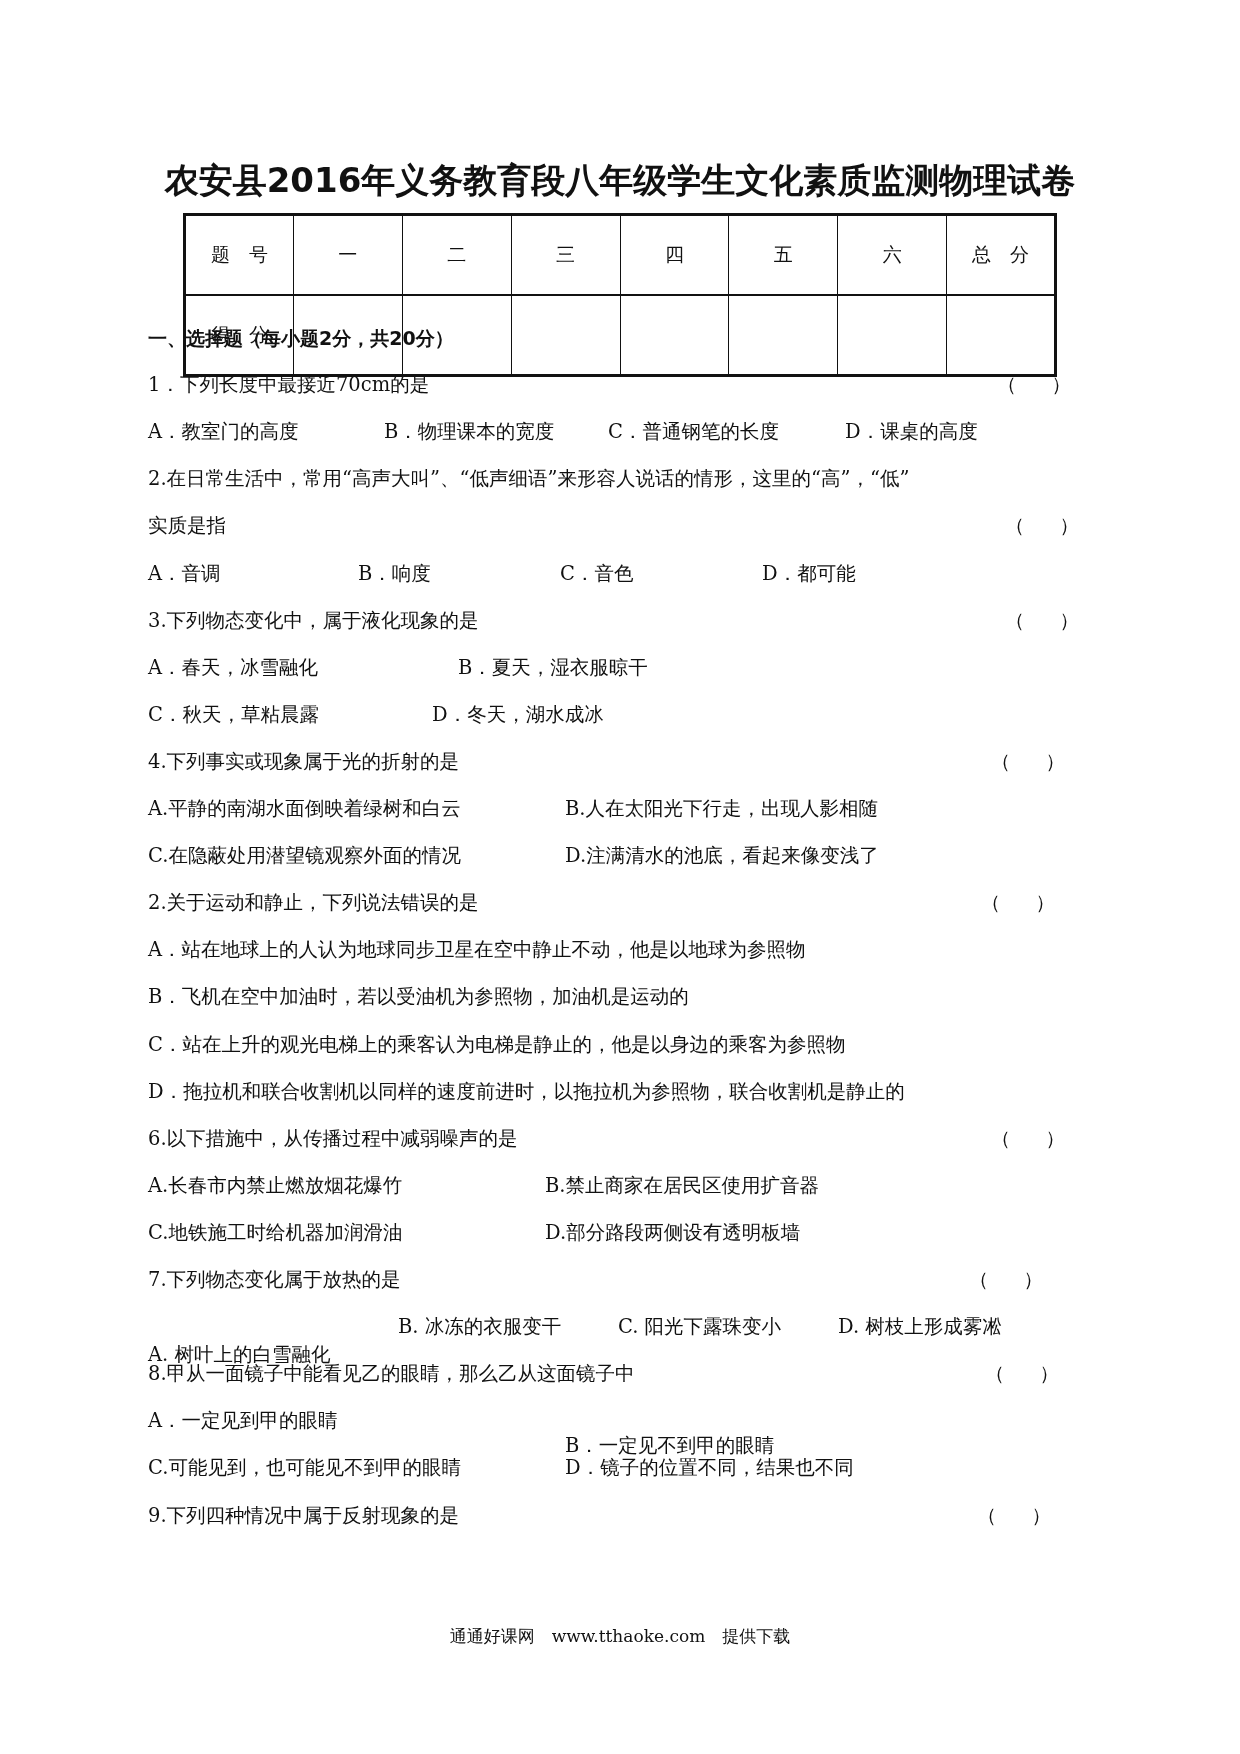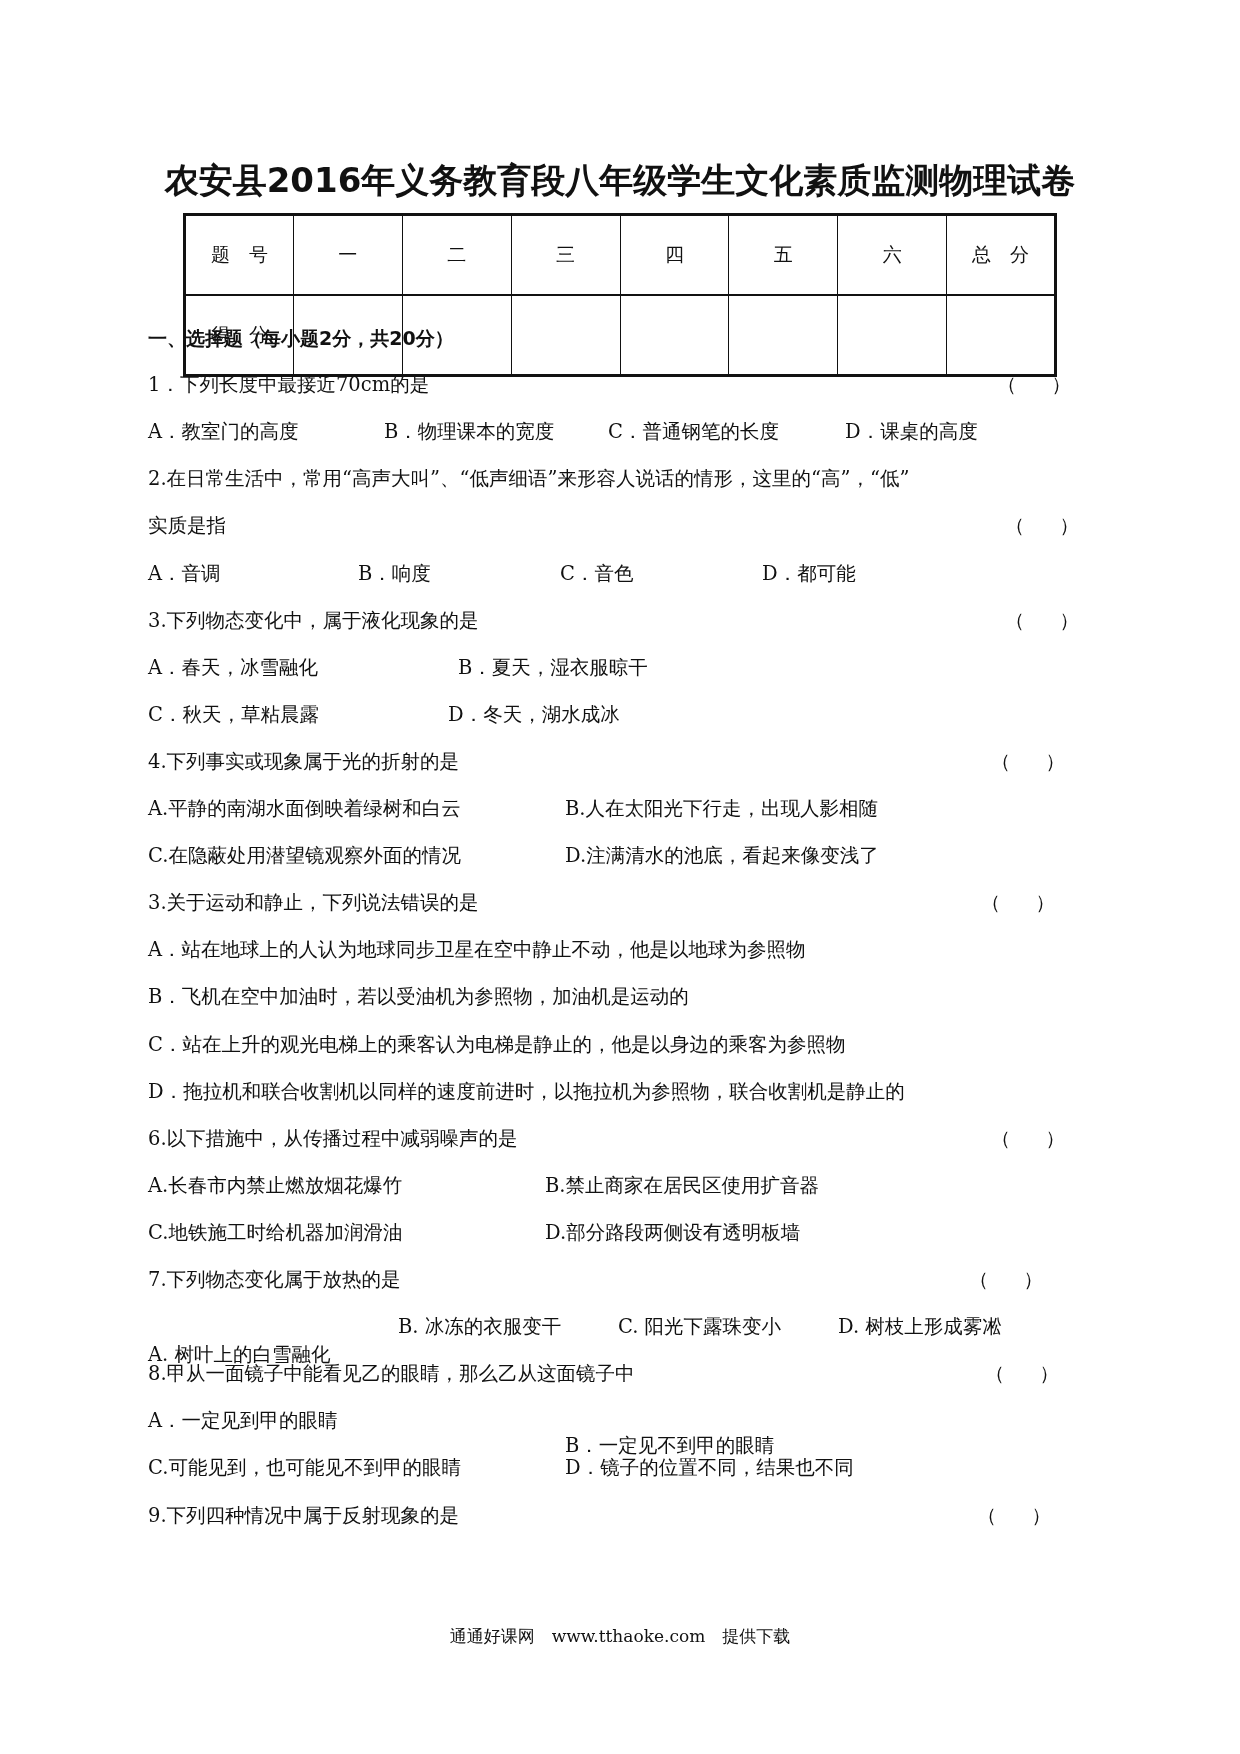--- a/index.html
+++ b/index.html
@@ -100,36 +100,36 @@
     <div class="paren" style="left: 1005px; top: 605.6px;">
       <span class="l">（</span>
       <span class="r">）</span>
     </div>
     <div class="line" style="top: 652.7px; left: 0px; width: 1240px;">
       <span class="opt" style="left: 148px;">A．春天，冰雪融化</span>
       <span class="opt" style="left: 458px;">B．夏天，湿衣服晾干</span>
     </div>
     <div class="line" style="top: 699.8px; left: 0px; width: 1240px;">
       <span class="opt" style="left: 148px;">C．秋天，草粘晨露</span>
-      <span class="opt" style="left: 448px;">D．冬天，湖水成冰</span>
+      <span class="opt" style="left: 432px;">D．冬天，湖水成冰</span>
     </div>
     <div class="line" style="top: 746.9px;">4.下列事实或现象属于光的折射的是</div>
     <div class="paren" style="left: 991px; top: 746.9px;">
       <span class="l">（</span>
       <span class="r">）</span>
     </div>
     <div class="line" style="top: 794px; left: 0px; width: 1240px;">
       <span class="opt" style="left: 148px;">A.平静的南湖水面倒映着绿树和白云</span>
       <span class="opt" style="left: 565px;">B.人在太阳光下行走，出现人影相随</span>
     </div>
     <div class="line" style="top: 841.1px; left: 0px; width: 1240px;">
       <span class="opt" style="left: 148px;">C.在隐蔽处用潜望镜观察外面的情况</span>
       <span class="opt" style="left: 565px;">D.注满清水的池底，看起来像变浅了</span>
     </div>
-    <div class="line" style="top: 888.2px;">3.关于运动和静止，下列说法错误的是</div>
+    <div class="line" style="top: 888.2px;">2.关于运动和静止，下列说法错误的是</div>
     <div class="paren" style="left: 981px; top: 888.2px;">
       <span class="l">（</span>
       <span class="r">）</span>
     </div>
     <div class="line" style="top: 935.3px;">A．站在地球上的人认为地球同步卫星在空中静止不动，他是以地球为参照物</div>
     <div class="line" style="top: 982.4px;">B．飞机在空中加油时，若以受油机为参照物，加油机是运动的</div>
     <div class="line" style="top: 1029.5px;">C．站在上升的观光电梯上的乘客认为电梯是静止的，他是以身边的乘客为参照物</div>
     <div class="line" style="top: 1076.6px;">D．拖拉机和联合收割机以同样的速度前进时，以拖拉机为参照物，联合收割机是静止的</div>
     <div class="line" style="top: 1123.7px;">6.以下措施中，从传播过程中减弱噪声的是</div>
     <div class="paren" style="left: 991px; top: 1123.7px;">

